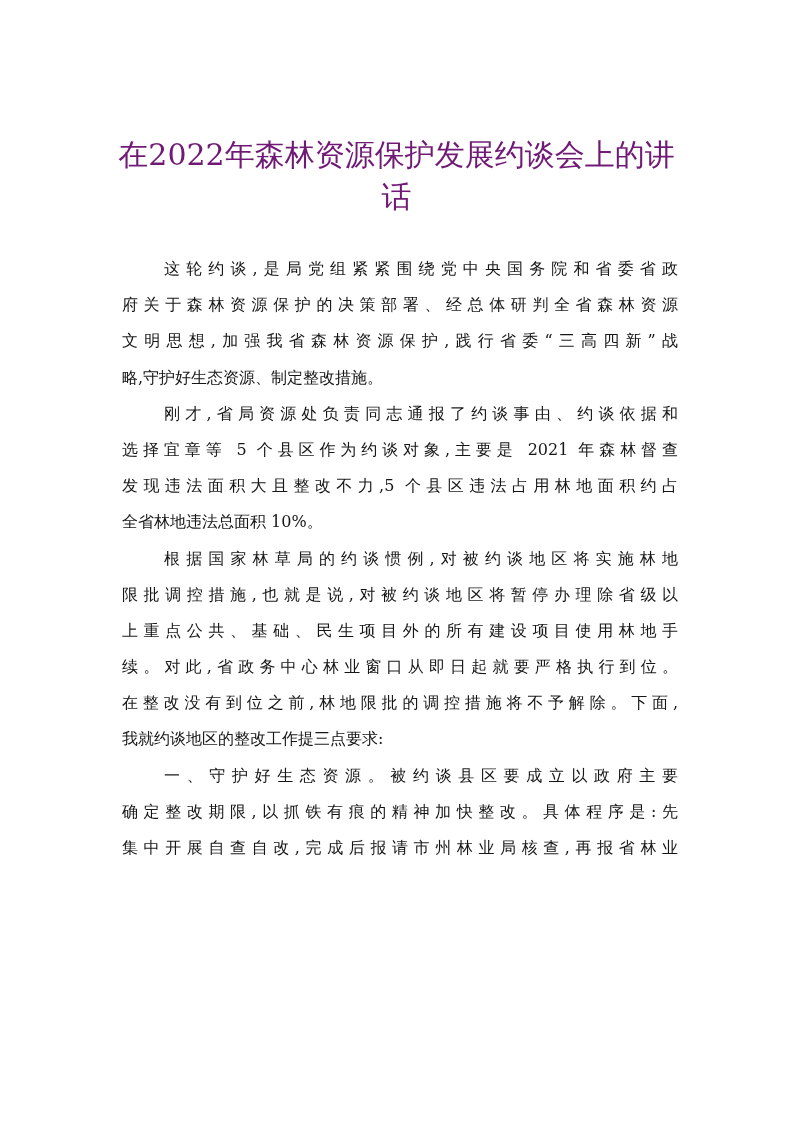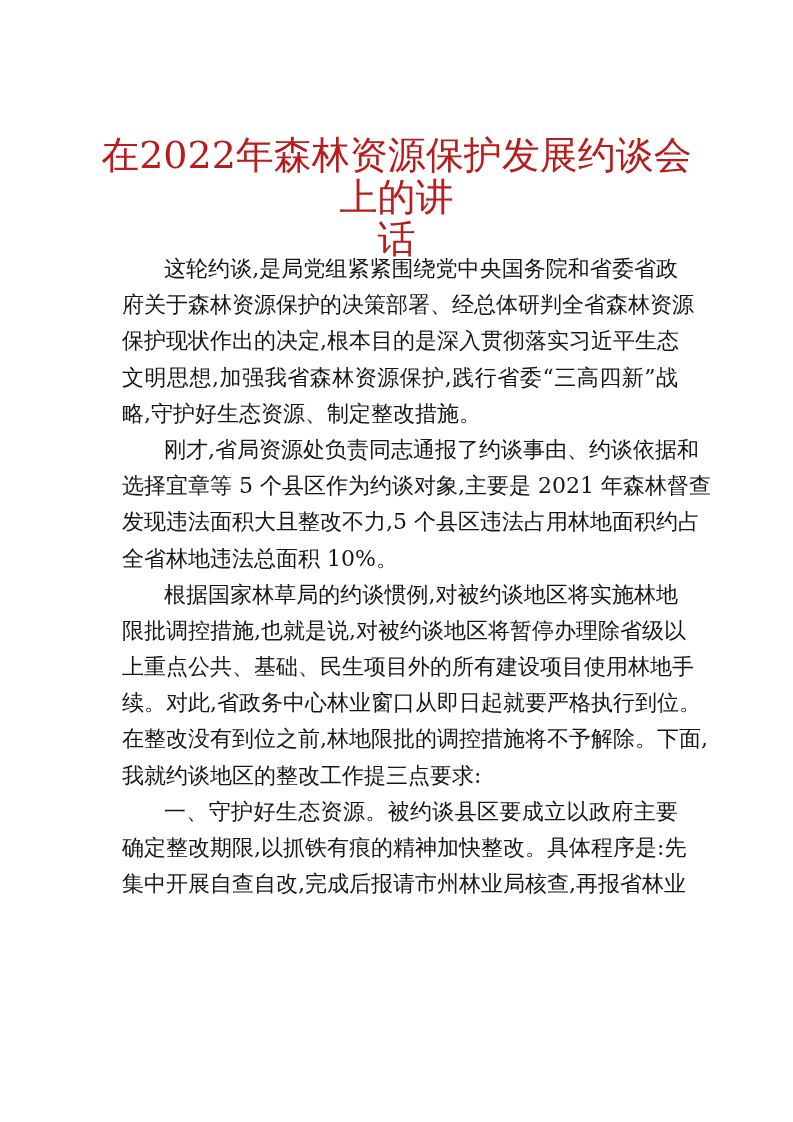--- a/index.html
+++ b/index.html
@@ -1,41 +1,40 @@
 <!DOCTYPE html>
 <html><head>
 <meta charset="utf-8">
 <style>
   html, body { margin: 0; padding: 0; background: #ffffff; }
   body { width: 793px; height: 1122px; position: relative; overflow: hidden;
          font-family: "DejaVu Serif", "Liberation Serif", serif; color: #111; }
   .page { position: absolute; left: 0; top: 0; width: 793px; height: 1122px; background: #fff; }
   .title { position: absolute; left: 100px; width: 593px; top: 134px;
-           text-align: center; font-size: 38px; line-height: 42px; color: #b91c1c;
+           text-align: center; font-size: 30px; line-height: 42px; color: #701a75;
            letter-spacing: 0px; }
   .body { position: absolute; left: 122px; width: 556px; top: 251px; }
-  .line { height: 36.2px; line-height: 36.2px; font-size: 22px; white-space: nowrap;
+  .line { height: 36.2px; line-height: 36.2px; font-size: 16px; white-space: nowrap;
           text-align: justify; text-align-last: justify; color: #161616; }
   .line.last { text-align-last: left; }
   .line.indent { padding-left: 42px; }
 </style>
 </head>
 <body>
 
 <div class="page">
   <div class="title">
     <div>在2022年森林资源保护发展约谈会上的讲</div>
     <div>话</div>
   </div>
 
   <div class="body">
     <div>
       <div class="line indent">这轮约谈,是局党组紧紧围绕党中央国务院和省委省政</div>
       <div class="line">府关于森林资源保护的决策部署、经总体研判全省森林资源</div>
-      <div class="line">保护现状作出的决定,根本目的是深入贯彻落实习近平生态</div>
       <div class="line">文明思想,加强我省森林资源保护,践行省委“三高四新”战</div>
       <div class="line last">略,守护好生态资源、制定整改措施。</div>
     </div>
     <div>
       <div class="line indent">刚才,省局资源处负责同志通报了约谈事由、约谈依据和</div>
       <div class="line">选择宜章等 5 个县区作为约谈对象,主要是 2021 年森林督查</div>
       <div class="line">发现违法面积大且整改不力,5 个县区违法占用林地面积约占</div>
       <div class="line last">全省林地违法总面积 10%。</div>
     </div>
     <div>

